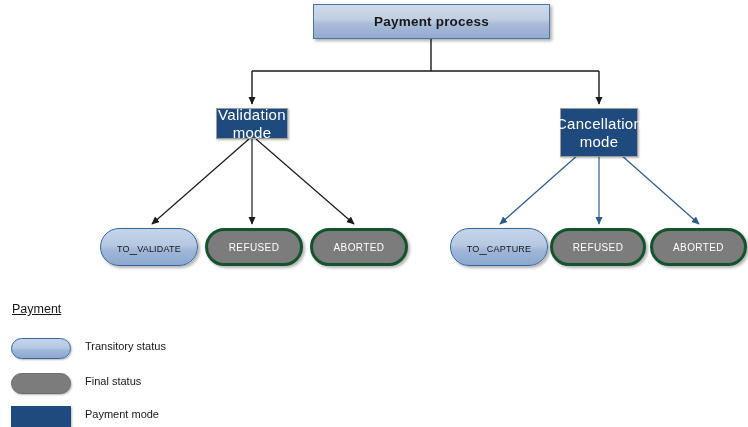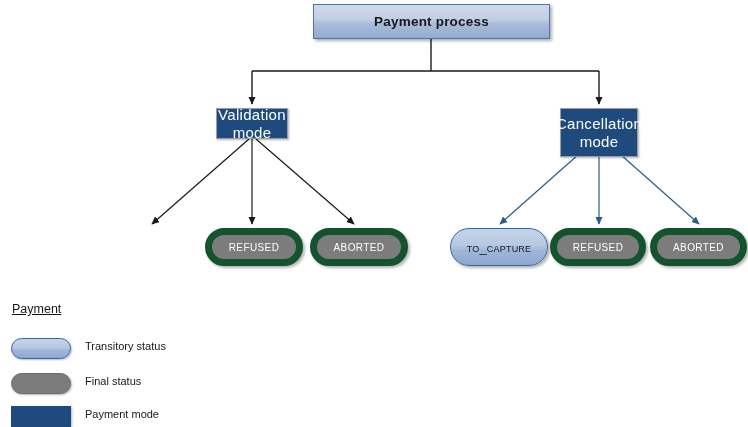--- a/index.html
+++ b/index.html
@@ -77,21 +77,21 @@
     align-items: center;
     justify-content: center;
     box-shadow: 2px 2px 3px rgba(0,0,0,0.30);
   }
   .pill.transitory {
     background: linear-gradient(to bottom, #c6d4e9 0%, #b6c8e2 45%, #9fb6d8 60%, #8da8cf 100%);
     border: 1px solid #34679e;
   }
   .pill.final {
     background: #7c7c7c;
-    border: 7px solid #14532d;
+    border: 3px solid #14532d;
   }
   .pill .label {
     font-size: 10px;
     color: #ffffff;
     letter-spacing: 0.4px;
   }
   .pill.transitory .label {
     color: #17181a;
   }
   
@@ -198,20 +198,23 @@
   <div class="mode-box" style="left:216px; top:108px; width:72px; height:31px;">
     <span class="label">Validation</span>
     <span class="label">mode</span>
   </div>
 
   <div class="mode-box" style="left:560px; top:108px; width:78px; height:49px;">
     <span class="label">Cancellation</span>
     <span class="label">mode</span>
   </div>
 
+  <div class="pill transitory" style="left:100px; top:228px; width:98px; height:38px;">
+    <span class="label smallcaps">To_validate</span>
+  </div>
 
   <div class="pill final" style="left:205px; top:228px; width:98px; height:38px;">
     <span class="label">REFUSED</span>
   </div>
 
   <div class="pill final" style="left:310px; top:228px; width:98px; height:38px;">
     <span class="label">ABORTED</span>
   </div>
 
   <div class="pill transitory" style="left:450px; top:228px; width:98px; height:38px;justify-content:center;">

